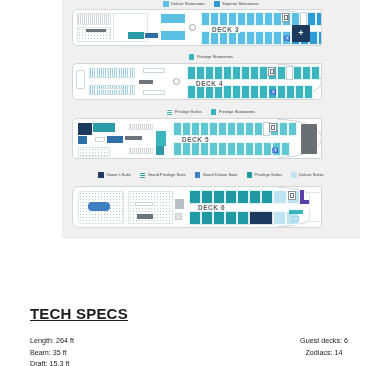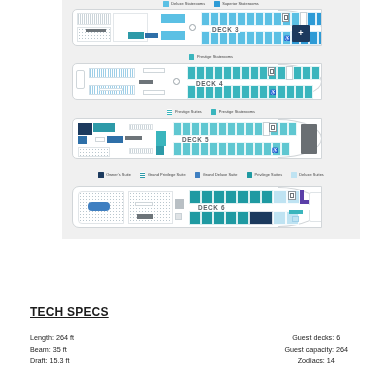--- a/index.html
+++ b/index.html
@@ -112,21 +112,21 @@
       90deg, #ccd5da 0, #ccd5da 0.6px, #ffffff 0.6px, #ffffff 2px);
   }
   .dots {
     background-image: radial-gradient(#b9c6cd 0.5px, transparent 0.6px);
     background-size: 3px 3px;
   }
 
   
   .tech-wrap { position: absolute; left: 30px; top: 305px; width: 318px; }
   .tech-title {
-    font-size: 12px;
+    font-size: 15px;
     font-weight: 700;
     color: #1c1c1c;
     text-decoration: underline;
     letter-spacing: 0.2px;
   }
   .tech-cols {
     margin-top: 13px;
     display: flex;
     justify-content: space-between;
   }
@@ -430,17 +430,16 @@
 <div class="tech-wrap">
   <div class="tech-title">TECH SPECS</div>
   <div class="tech-cols">
     <div class="tech-col-l">
       <div class="tech-line">Length: 264 ft</div>
       <div class="tech-line">Beam: 35 ft</div>
       <div class="tech-line">Draft: 15.3 ft</div>
     </div>
     <div class="tech-col-r">
       <div class="tech-line">Guest decks: 6</div>
-      <div class="tech-line">Guest capacity: 264</div>
       <div class="tech-line">Zodiacs: 14</div>
     </div>
   </div>
 </div>
 
 </body></html>

